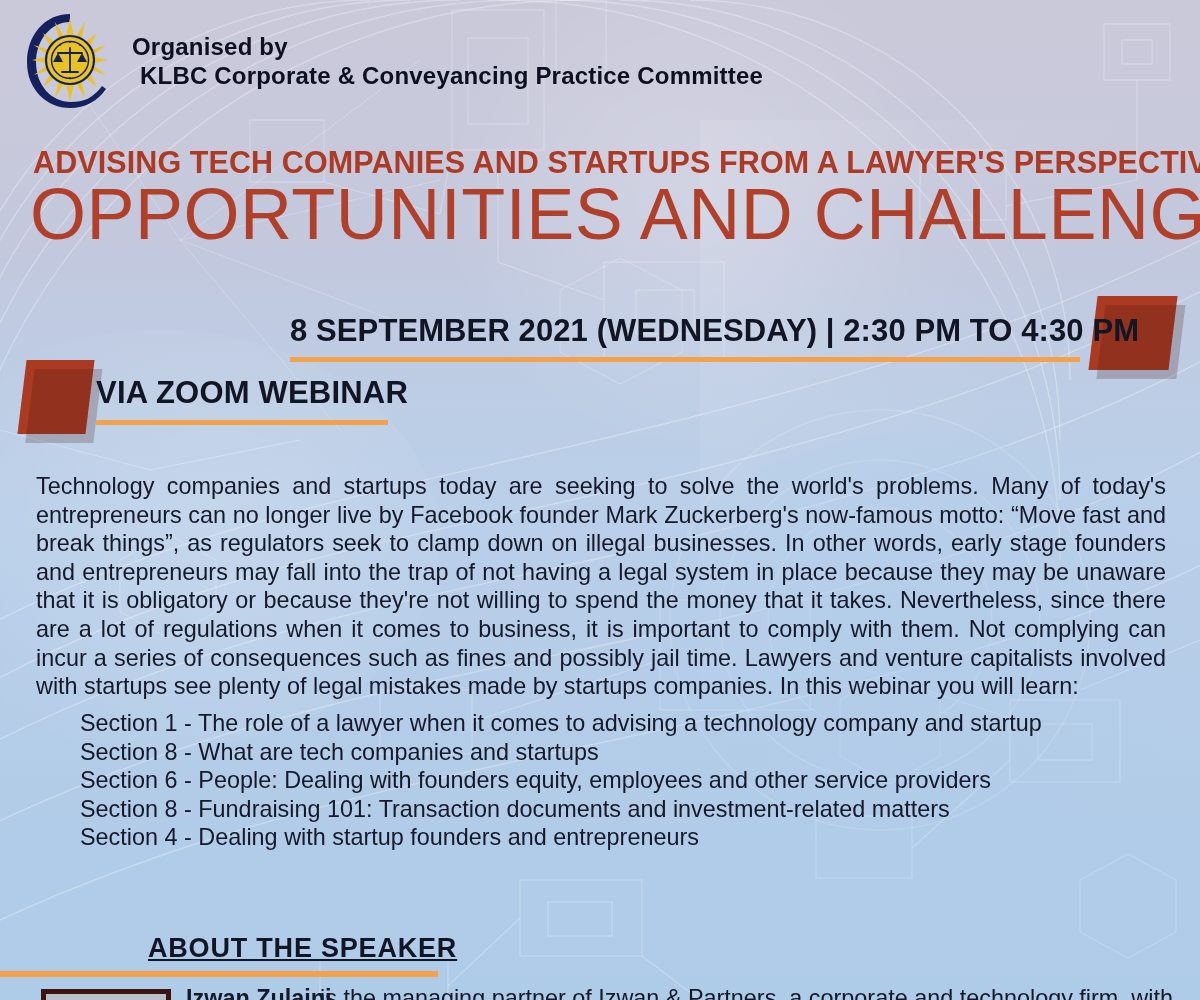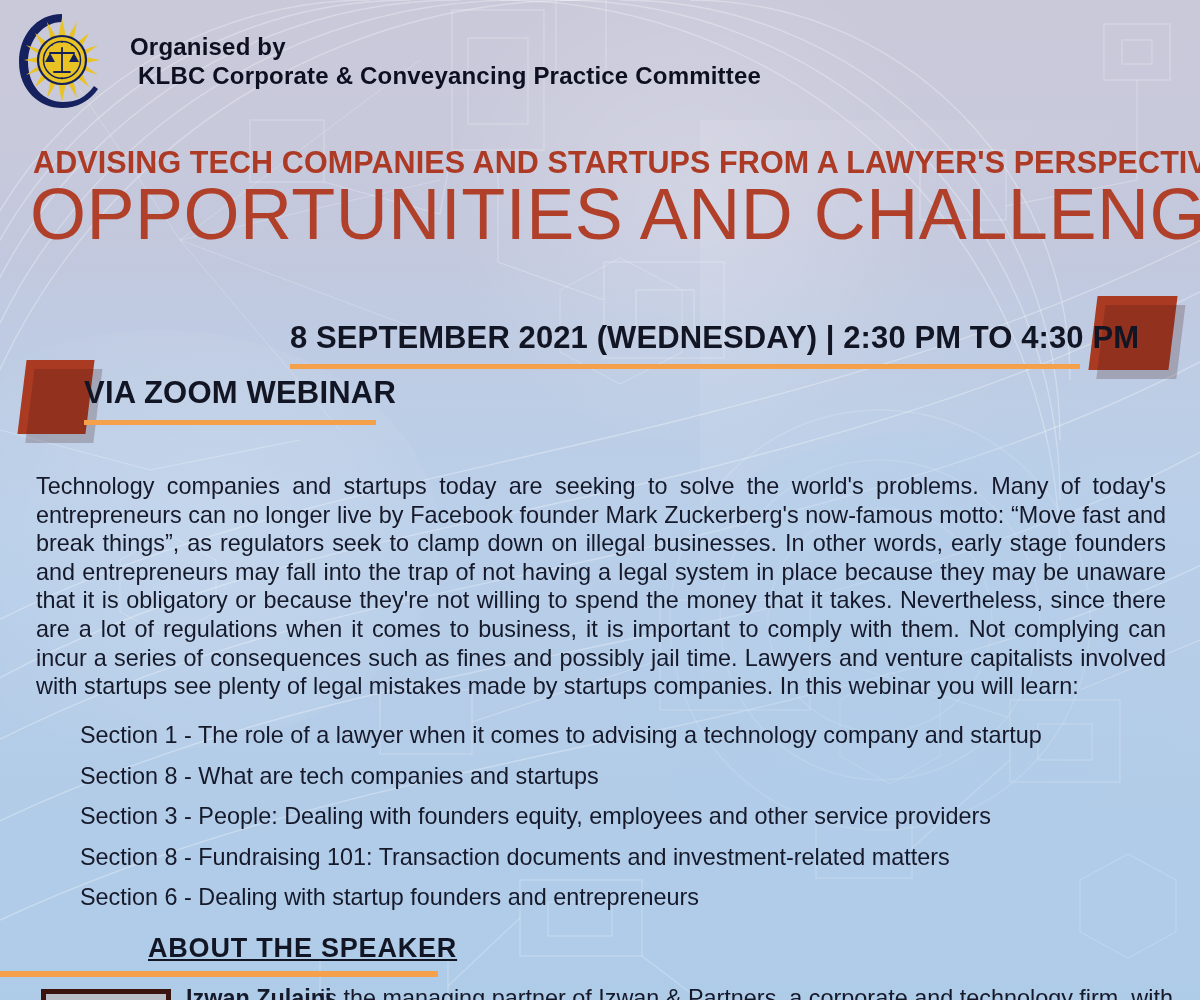--- a/index.html
+++ b/index.html
@@ -69,24 +69,24 @@
     position: absolute;
     left: 700px; top: 120px;
     width: 500px; height: 560px;
     background: linear-gradient(115deg, rgba(255,255,255,0.10), rgba(255,255,255,0) 60%);
     pointer-events: none;
   }
 
   
   .header {
     position: absolute;
-    left: 16px; top: 12px;
+    left: 24px; top: 12px;
     display: flex;
     align-items: center;
-    gap: 22px;
+    gap: 16px;
   }
   .logo {
     width: 92px; height: 98px;
     flex: 0 0 auto;
     position: relative;
   }
   .logo svg { display:block; width: 92px; height: 98px; }
 
   .org-block {
     line-height: 1.22;
@@ -135,21 +135,20 @@
     width: 790px;
     text-align: right;
   }
   .date-text {
     color: #111524;
     font-size: 31px;
     font-weight: 700;
     letter-spacing: 0.1px;
     white-space: nowrap;
     text-align: center;
-    margin-top: 7px;
   }
   .rule-orange {
     height: 5px;
     background: #f5a04a;
     margin-top: 8px;
   }
 
   
   .para {
     position: absolute;
@@ -169,21 +168,21 @@
     width: 80px; height: 74px;
   }
   .para-left {
     left: 22px; top: 360px;
     width: 68px; height: 74px;
   }
 
   
   .venue-block {
     position: absolute;
-    left: 84px; top: 375px;
+    left: 96px; top: 375px;
     width: 300px;
   }
   .venue-text {
     color: #111524;
     font-size: 31px;
     font-weight: 700;
     letter-spacing: 0.2px;
     white-space: nowrap;
   }
   .venue-block .rule-orange { margin-top: 9px; width: 292px; }
@@ -207,21 +206,20 @@
     width: 1080px;
     list-style: none;
     margin: 0;
     padding: 0;
   }
   .section-list li {
     color: #15192a;
     font-size: 23.4px;
     line-height: 28.6px;
     white-space: nowrap;
-    margin-top: 12px;
   }
 
   
   .about-head {
     position: absolute;
     left: 148px; top: 933px;
     color: #111524;
     font-size: 27px;
     font-weight: 700;
     letter-spacing: 0.8px;
@@ -415,23 +413,23 @@
   <div class="venue-block">
     <div class="venue-text">VIA ZOOM WEBINAR</div>
     <div class="rule-orange"></div>
   </div>
 
   <div class="body-copy">Technology companies and startups today are seeking to solve the world's problems. Many of today's entrepreneurs can no longer live by Facebook founder Mark Zuckerberg's now-famous motto: “Move fast and break things”, as regulators seek to clamp down on illegal businesses. In other words, early stage founders and entrepreneurs may fall into the trap of not having a legal system in place because they may be unaware that it is obligatory or because they're not willing to spend the money that it takes. Nevertheless, since there are a lot of regulations when it comes to business, it is important to comply with them. Not complying can incur a series of consequences such as fines and possibly jail time. Lawyers and venture capitalists involved with startups see plenty of legal mistakes made by startups companies. In this webinar you will learn:</div>
 
   <ul class="section-list">
     <li>Section 1 - The role of a lawyer when it comes to advising a technology company and startup</li>
     <li>Section 8 - What are tech companies and startups</li>
-    <li>Section 3 - People: Dealing with founders equity, employees and other service providers</li>
+    <li>Section 6 - People: Dealing with founders equity, employees and other service providers</li>
     <li>Section 8 - Fundraising 101: Transaction documents and investment-related matters</li>
-    <li>Section 6 - Dealing with startup founders and entrepreneurs</li>
+    <li>Section 4 - Dealing with startup founders and entrepreneurs</li>
   </ul>
 
   <div class="about-head">ABOUT THE SPEAKER</div>
   <div class="about-rule"></div>
   <div class="speaker-photo"></div>
   <div class="speaker-name">Izwan Zulaini</div>
   <div class="speaker-bio">is the managing partner of Izwan &amp; Partners, a corporate and technology firm, with</div>
 
 </div>
 

